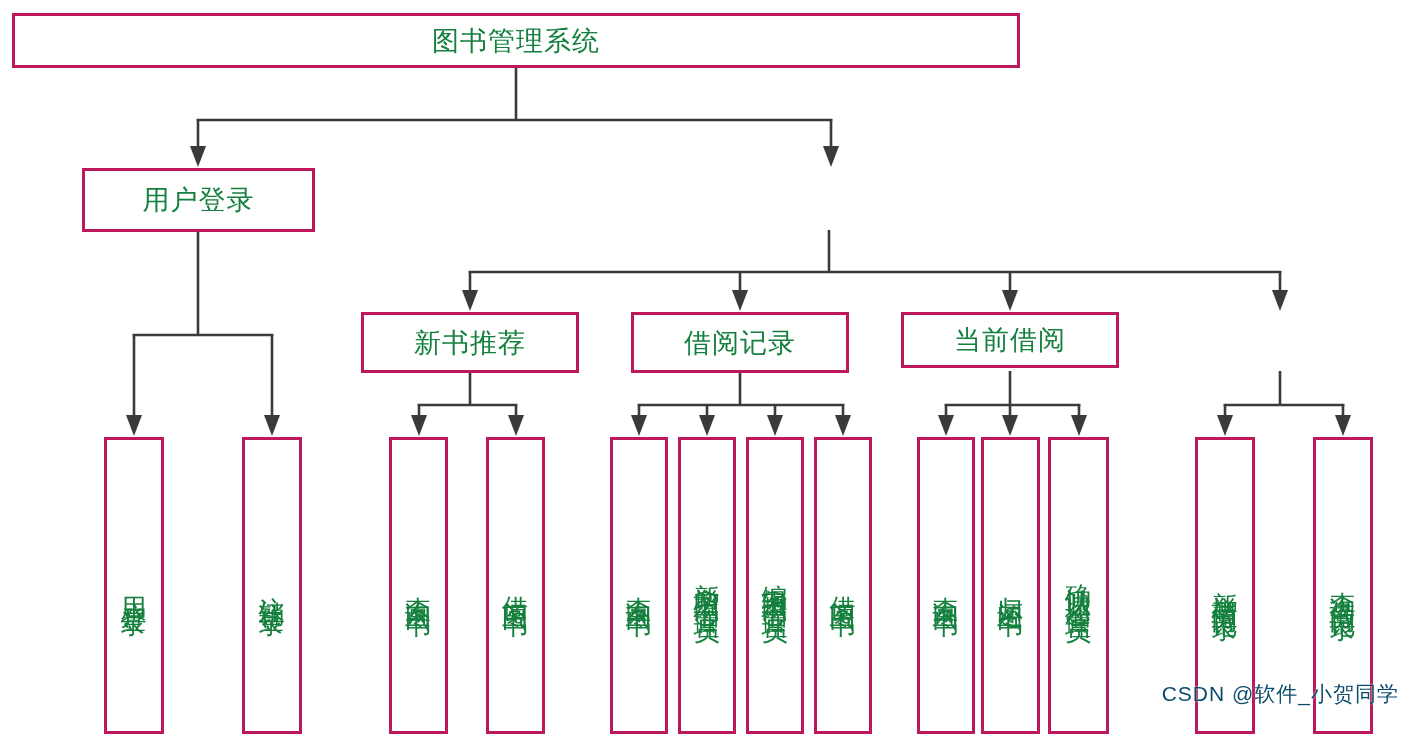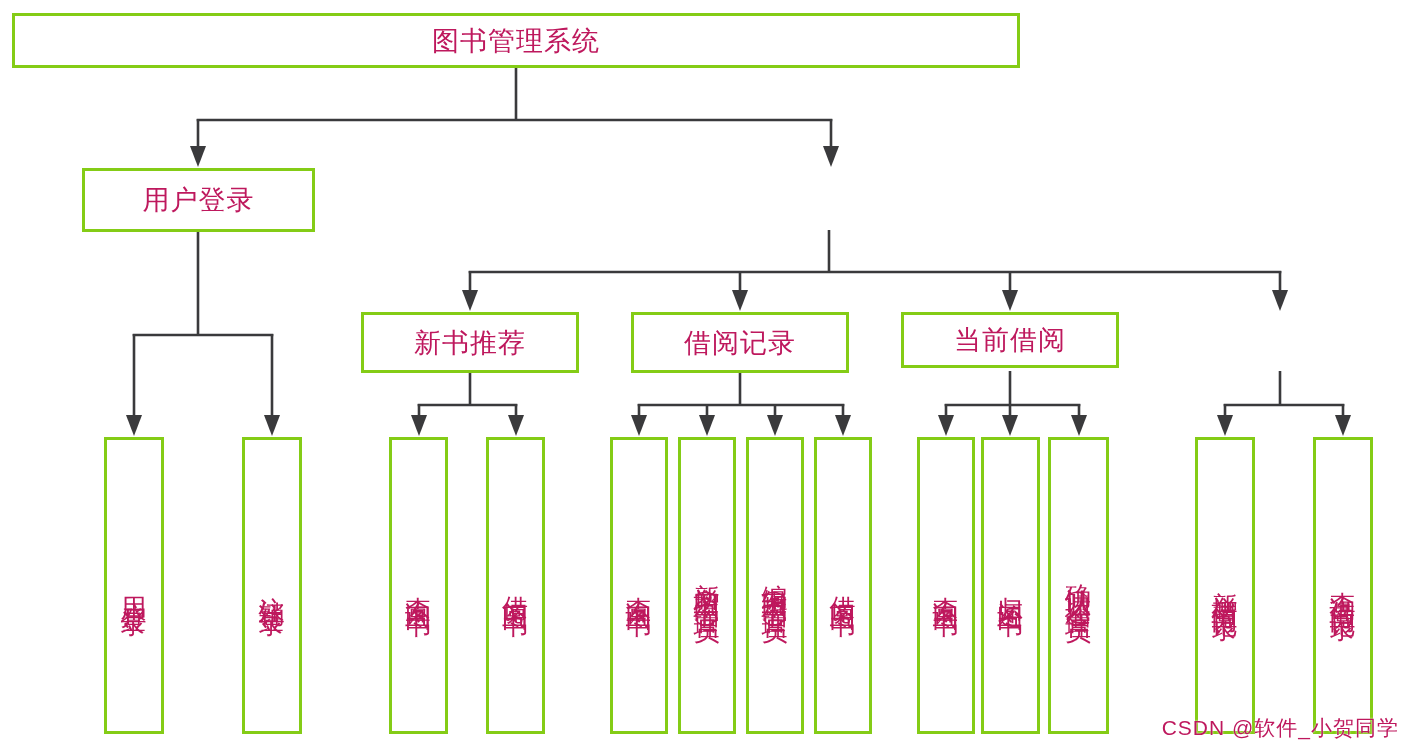--- a/index.html
+++ b/index.html
@@ -20,46 +20,46 @@
     stroke: #3a3a3c;
     stroke-width: 2.6;
   }
   svg.connectors polygon {
     fill: #3a3a3c;
   }
   .node {
     position: absolute;
     box-sizing: border-box;
     background: #ffffff;
-    border: 3px solid #84cc16;
-    color: #be185d;
+    border: 3px solid #be185d;
+    color: #15803d;
     display: flex;
     align-items: center;
     justify-content: center;
     text-align: right;
   }
   .node.h {
     font-size: 27px;
     letter-spacing: 1px;
     white-space: nowrap;
   }
   .node.v {
     writing-mode: vertical-rl;
     text-orientation: mixed;
     font-size: 26px;
     letter-spacing: 5px;
     line-height: 1;
   }
   .watermark {
     position: absolute;
     right: 6px;
-    top: 714px;
+    top: 680px;
     font-size: 21px;
     letter-spacing: 1px;
-    color: #be185d;
+    color: #0c4a6e;
     white-space: nowrap;
     text-shadow: 0 0 2px #ffffff;
   }
 </style>
 </head>
 <body>
 
 <div id="stage">
 
   <svg class="connectors" viewBox="0 0 1405 747">

